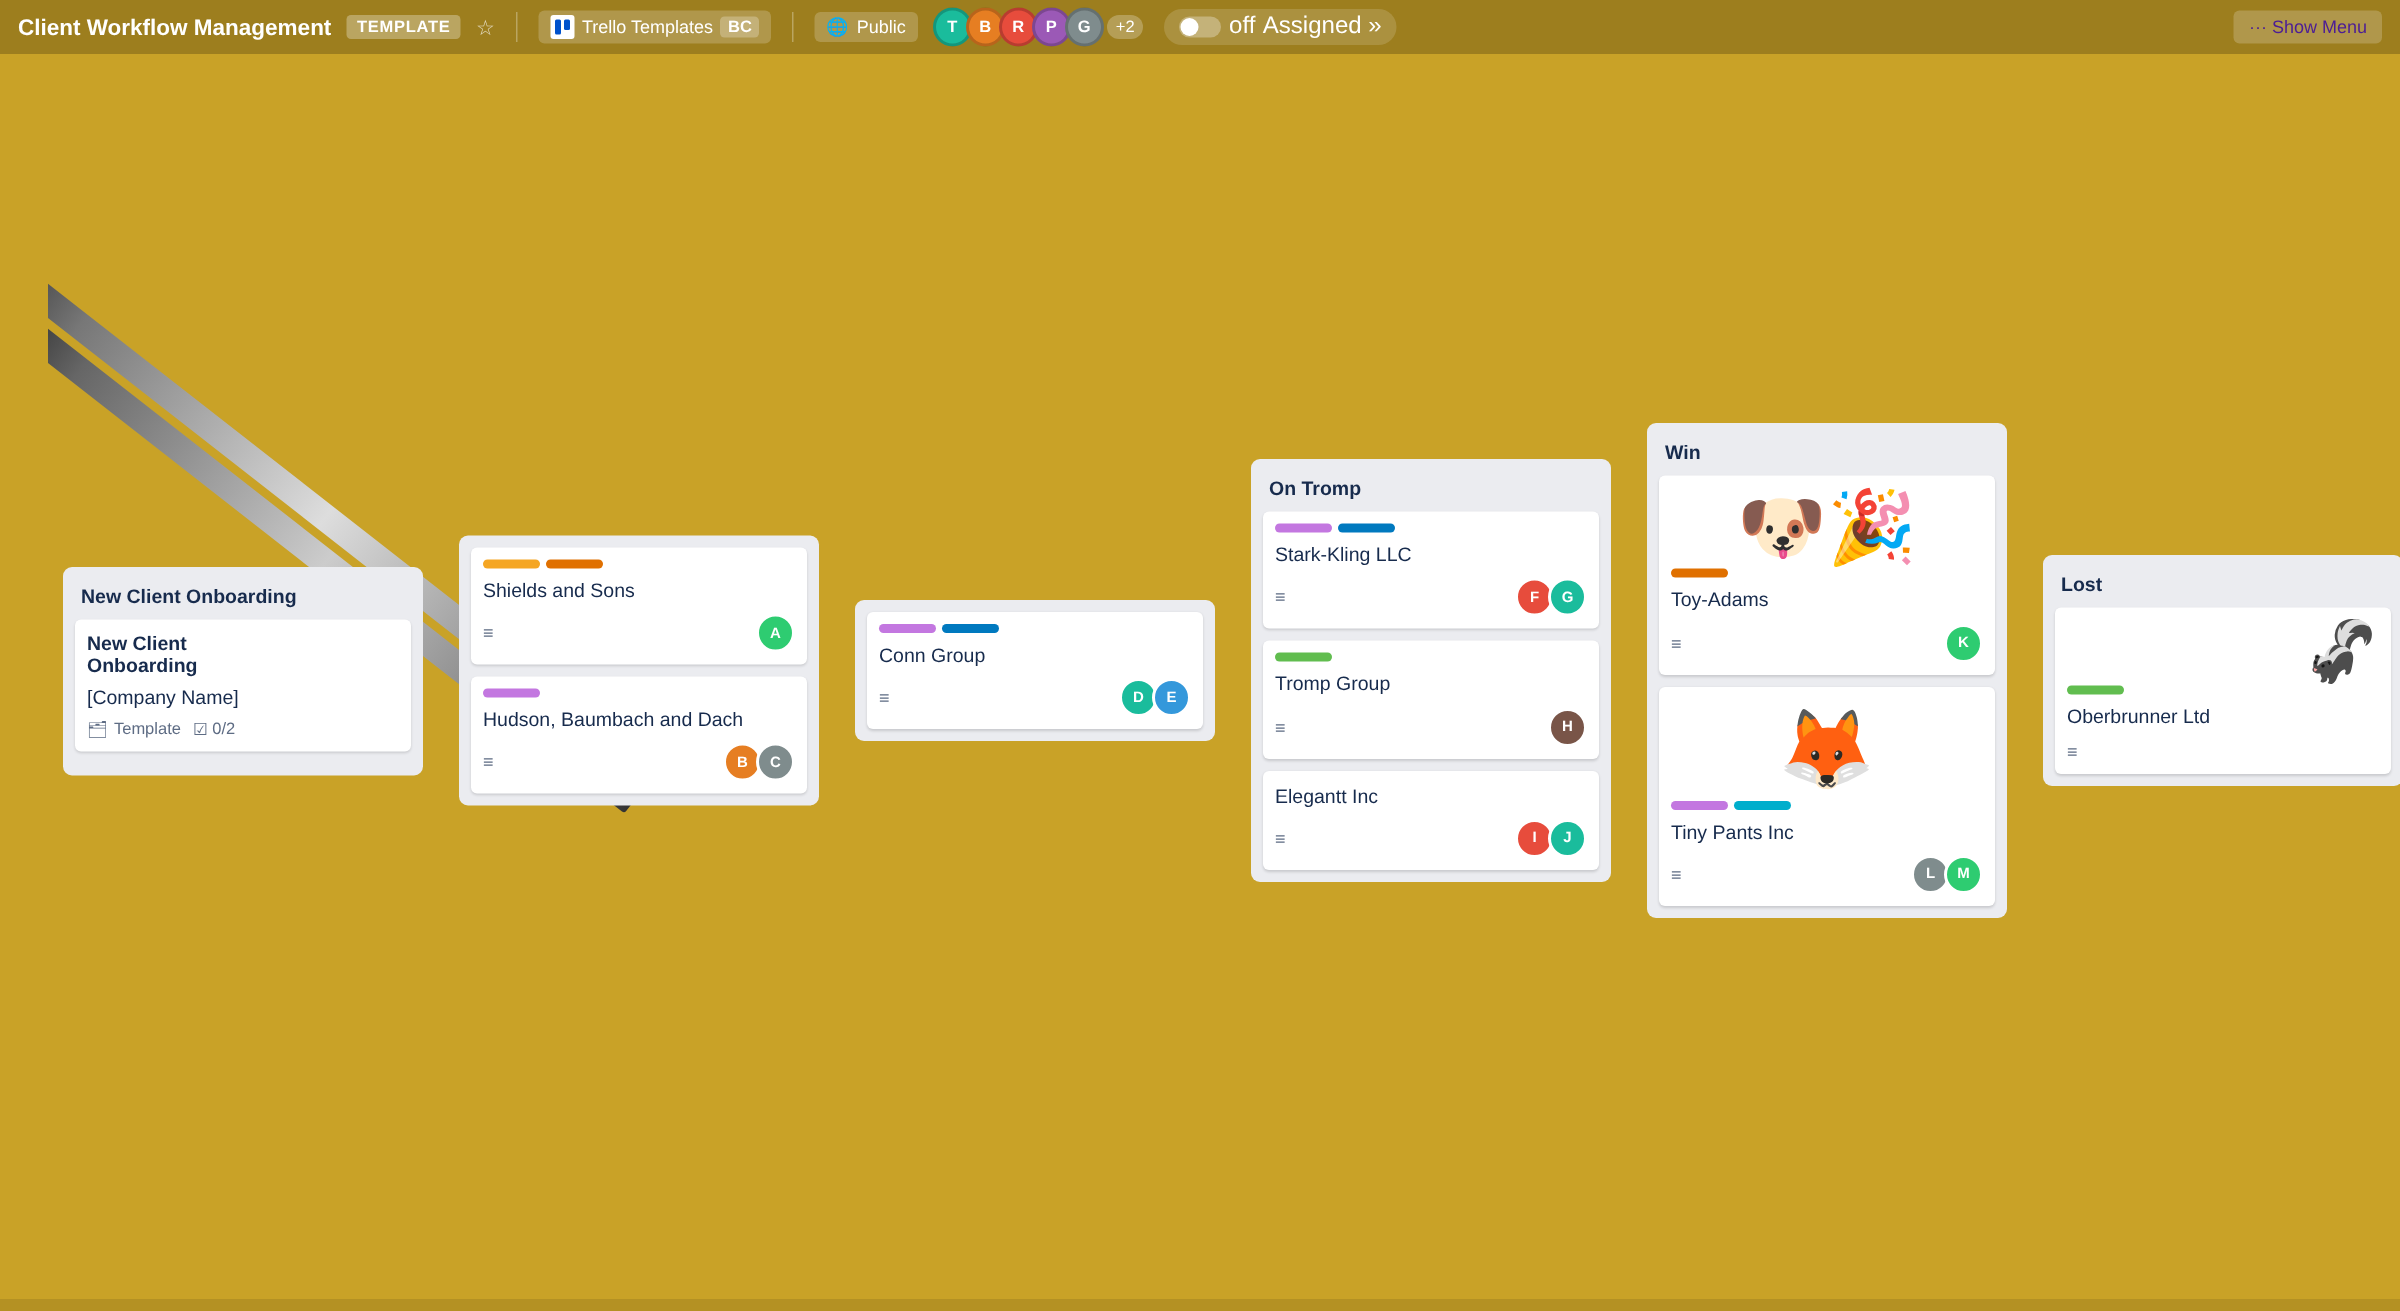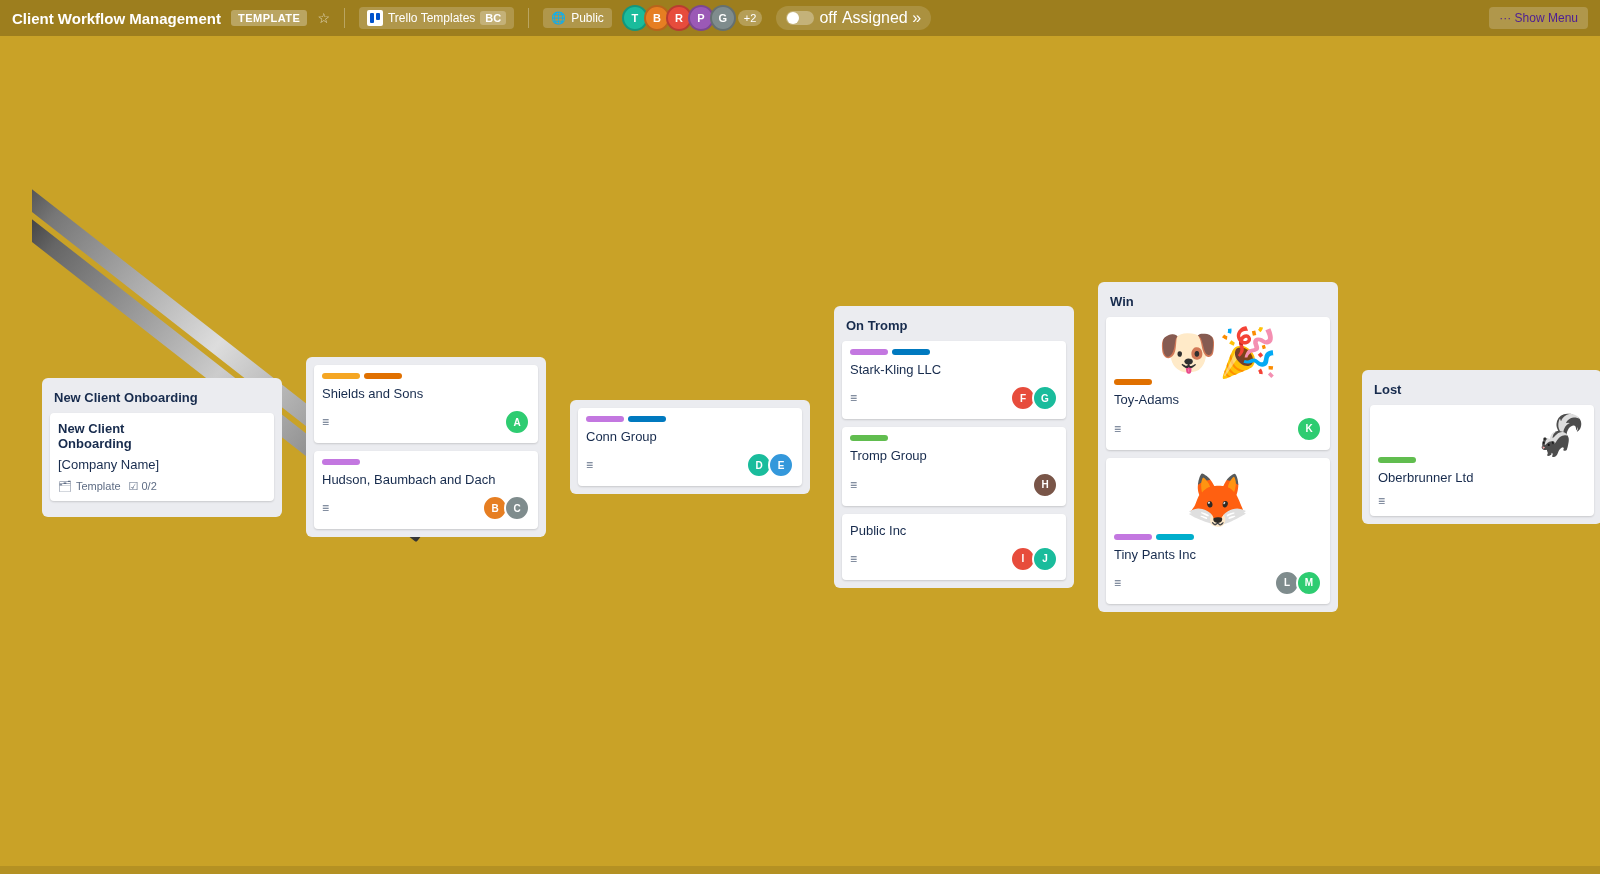--- a/index.html
+++ b/index.html
@@ -414,21 +414,21 @@
       <div class="card-title">Tromp Group</div>
       <div class="card-footer">
         <span class="card-meta-icon">≡</span>
         <div class="card-avatars">
           <div class="card-avatar av-brown">H</div>
         </div>
       </div>
     </div>
 
     <div class="card">
-      <div class="card-title">Public Inc</div>
+      <div class="card-title">Elegantt Inc</div>
       <div class="card-footer">
         <span class="card-meta-icon">≡</span>
         <div class="card-avatars">
           <div class="card-avatar av-red">I</div>
           <div class="card-avatar av-teal">J</div>
         </div>
       </div>
     </div>
   </div>
 

